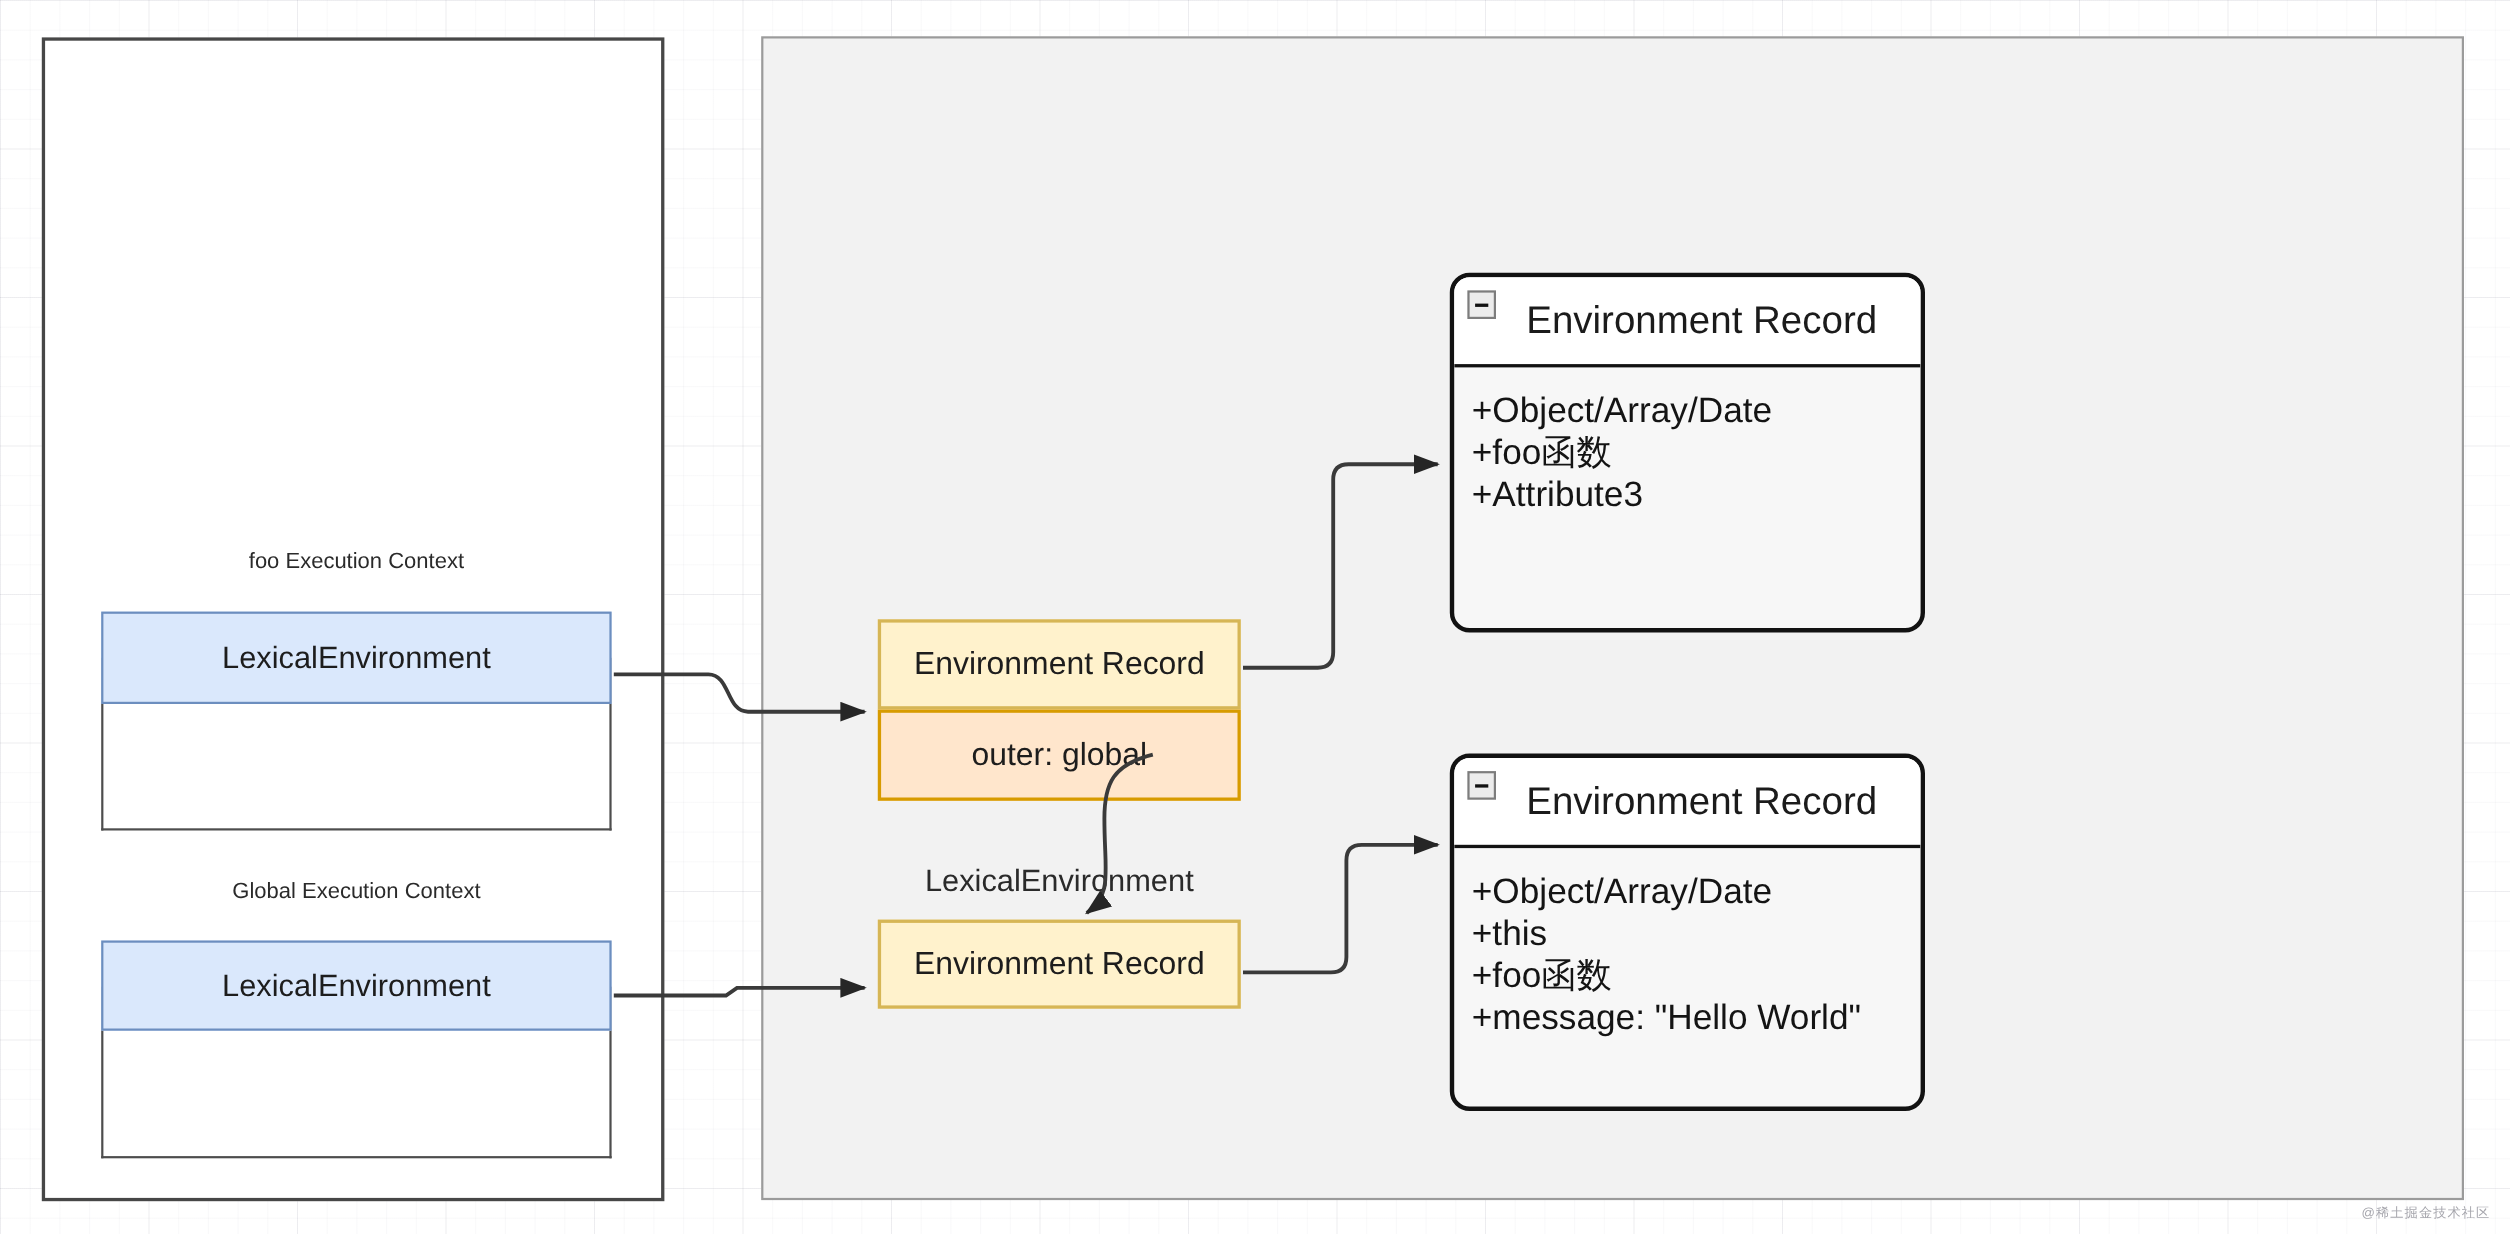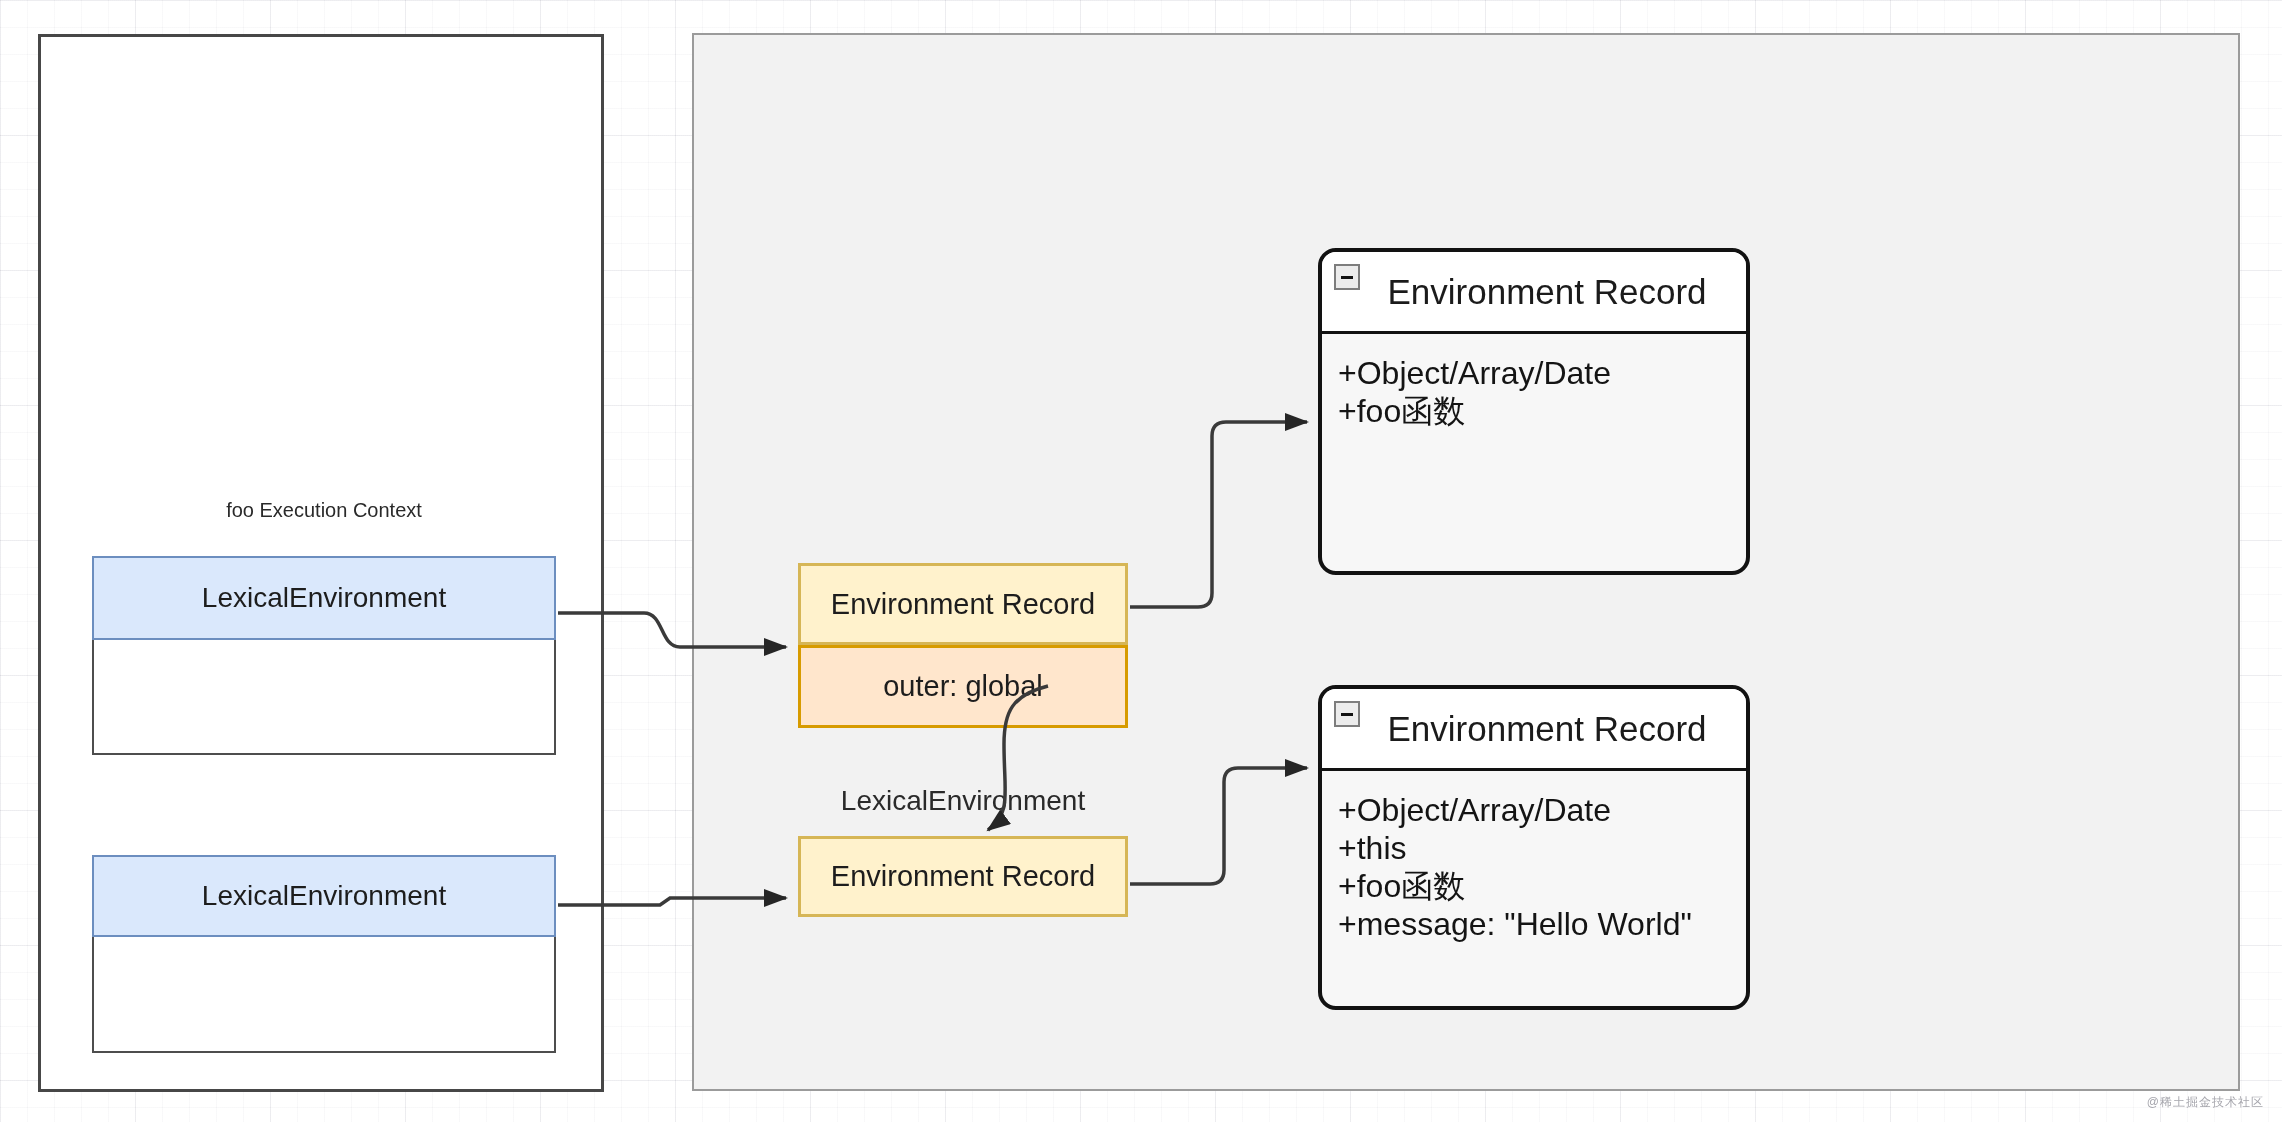--- a/index.html
+++ b/index.html
@@ -95,20 +95,21 @@
 
   <div class="abs exec-outer"></div>
 
   <div class="abs ctx-label" style="top:492px;">foo Execution Context</div>
 
   <div class="abs lex-body" style="top:598px;height:157px;"></div>
   <div class="abs lex-blue" style="top:556px;">
     <span>LexicalEnvironment</span>
   </div>
 
+  <div class="abs ctx-label" style="top:792px;">Global Execution Context</div>
 
   <div class="abs lex-body" style="top:897px;height:156px;"></div>
   <div class="abs lex-blue" style="top:855px;height:82px;">
     <span>LexicalEnvironment</span>
   </div>
 
   <div class="abs gray-container"></div>
 
   <div class="abs cell cell-record" style="top:563px;height:82px;">
     <span>Environment Record</span>
@@ -125,20 +126,21 @@
   <div class="abs uml" style="top:248px;height:327px;">
     <div class="uml-header">
       <div class="collapse-icon">
           <span></span>
         </div>
       <div class="uml-title">Environment Record</div>
     </div>
     <div class="uml-body">
       <div>+Object/Array/Date</div>
       <div>+foo函数</div>
+      <div>+Attribute3</div>
     </div>
   </div>
 
   <div class="abs uml" style="top:685px;height:325px;">
     <div class="uml-header">
       <div class="collapse-icon">
           <span></span>
         </div>
       <div class="uml-title">Environment Record</div>
     </div>

